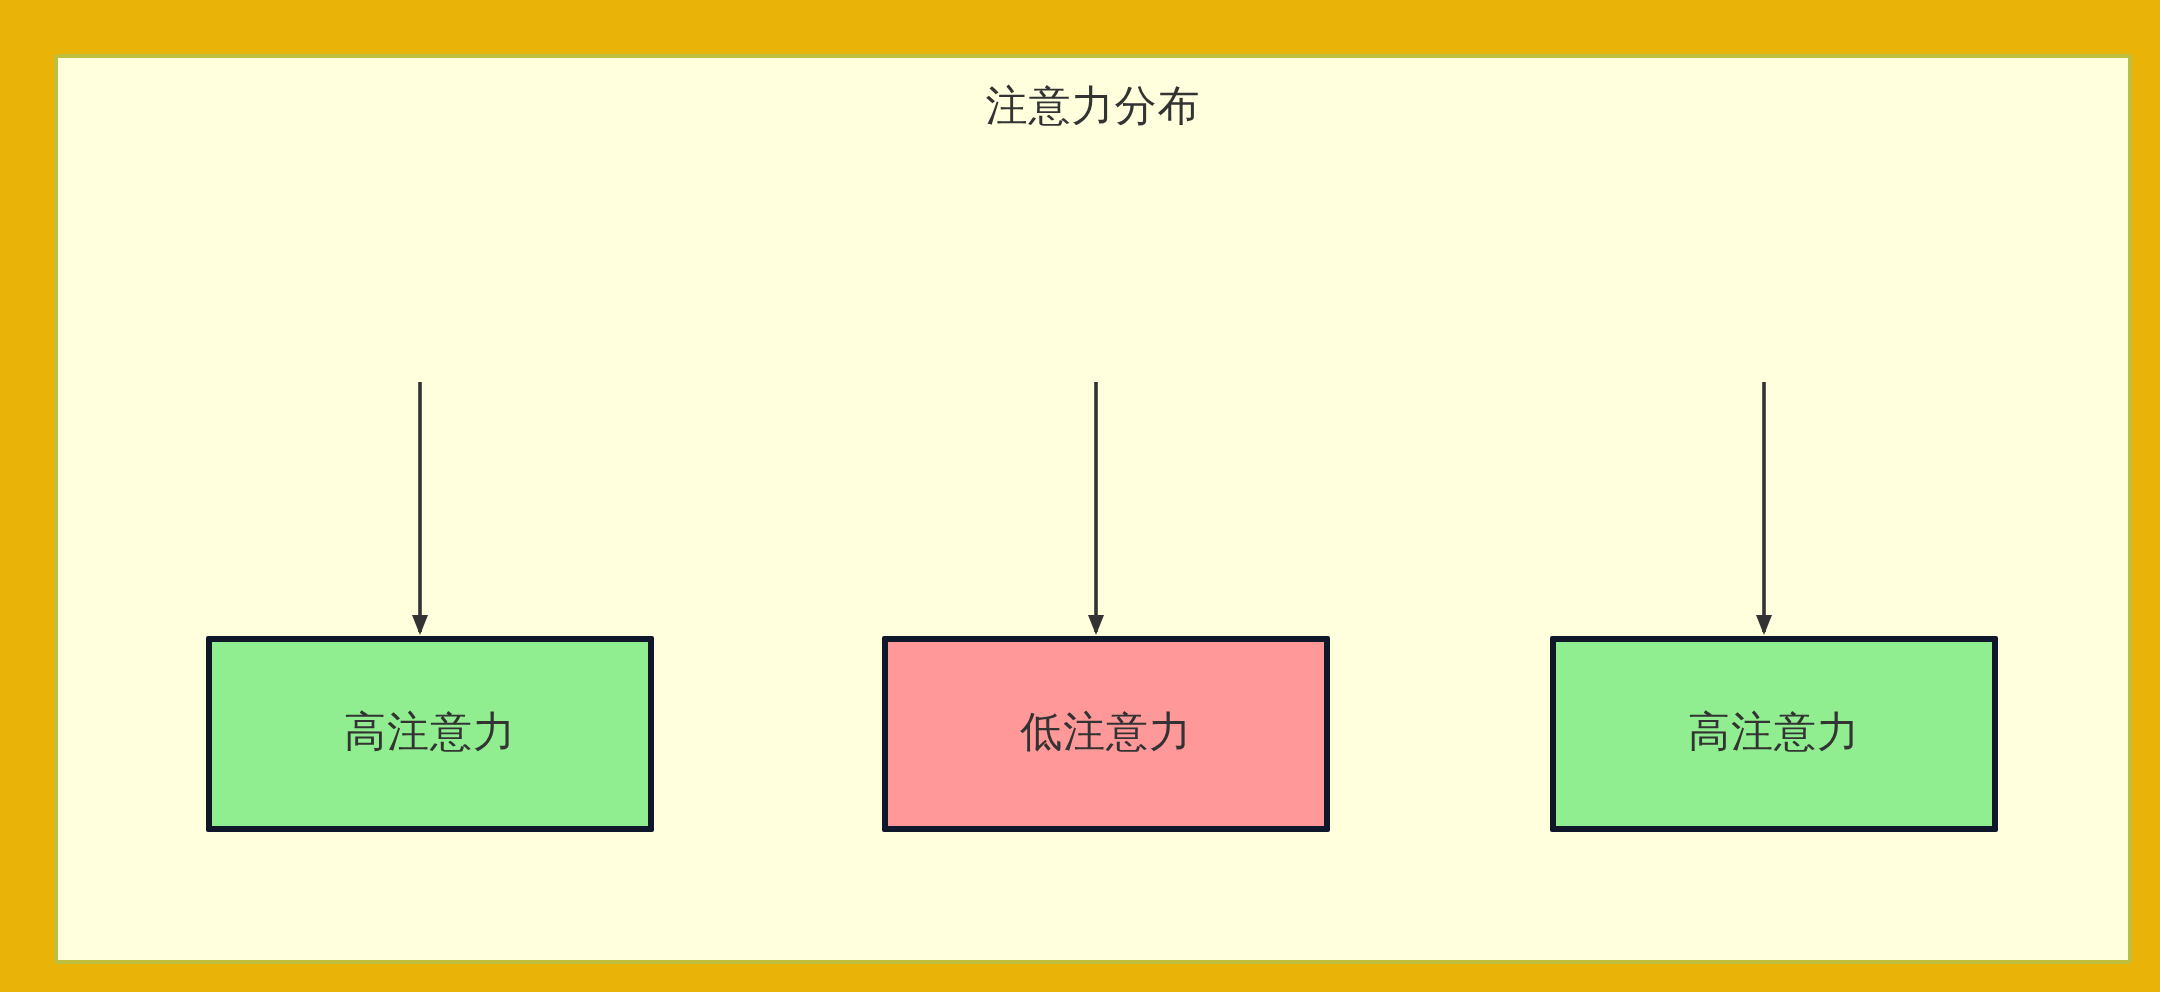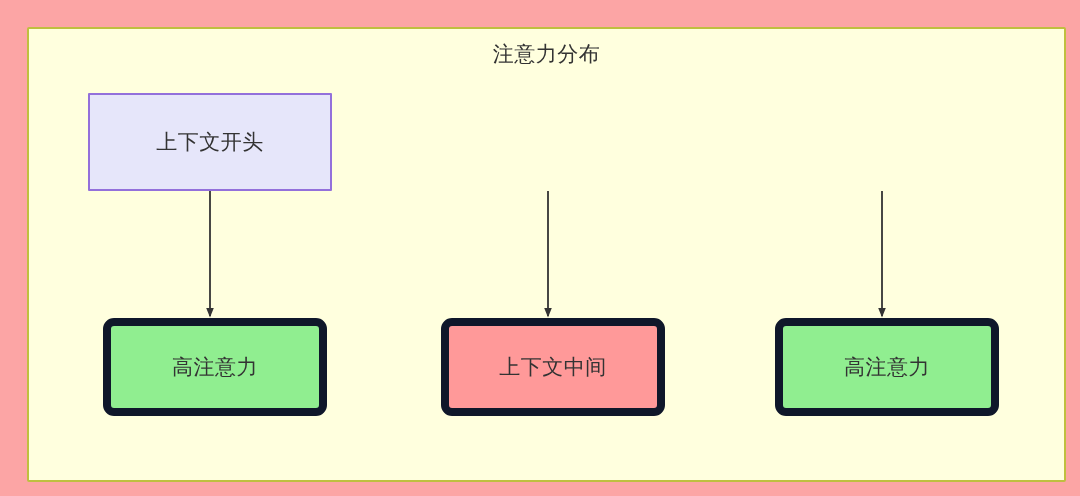--- a/index.html
+++ b/index.html
@@ -11,21 +11,21 @@
     width: 1080px;
     height: 496px;
     font-family: "Liberation Sans", "DejaVu Sans", sans-serif;
     overflow: hidden;
   }
 
   #diagram-root {
     position: relative;
     width: 1080px;
     height: 496px;
-    background: #fca5a5;
+    background: #eab308;
   }
 
   
   .subgraph-container {
     position: absolute;
     left: 27px;
     top: 27px;
     width: 1039px;
     height: 455px;
     box-sizing: border-box;
@@ -60,22 +60,22 @@
     letter-spacing: 0.5px;
   }
 
   .node.context {
     background: #e6e6fa;
     border: 2px solid #9370db;
     border-radius: 1px;
   }
 
   .node.attention {
-    border: 8px solid #0f172a;
-    border-radius: 11px;
+    border: 3px solid #0f172a;
+    border-radius: 1px;
   }
 
   .node.attention.high {
     background: #90ee90;
   }
 
   .node.attention.low {
     background: #ff9999;
   }
 
@@ -105,31 +105,28 @@
       </marker>
     </defs>
 
     <line x1="210" y1="191" x2="210" y2="316" stroke="#333333" stroke-width="1.8" marker-end="url(#arrowhead)"></line>
 
     <line x1="548" y1="191" x2="548" y2="316" stroke="#333333" stroke-width="1.8" marker-end="url(#arrowhead)"></line>
 
     <line x1="882" y1="191" x2="882" y2="316" stroke="#333333" stroke-width="1.8" marker-end="url(#arrowhead)"></line>
   </svg>
 
-  <div class="node context" style="left:88px; top:93px; width:244px; height:98px;">
-    <span>上下文开头</span>
-  </div>
 
 
 
   <div class="node attention high" style="left:103px; top:318px; width:224px; height:98px;">
     <span>高注意力</span>
   </div>
 
   <div class="node attention low" style="left:441px; top:318px; width:224px; height:98px;">
-    <span>上下文中间</span>
+    <span>低注意力</span>
   </div>
 
   <div class="node attention high" style="left:775px; top:318px; width:224px; height:98px;">
     <span>高注意力</span>
   </div>
 
 </div>
 
 </body></html>

